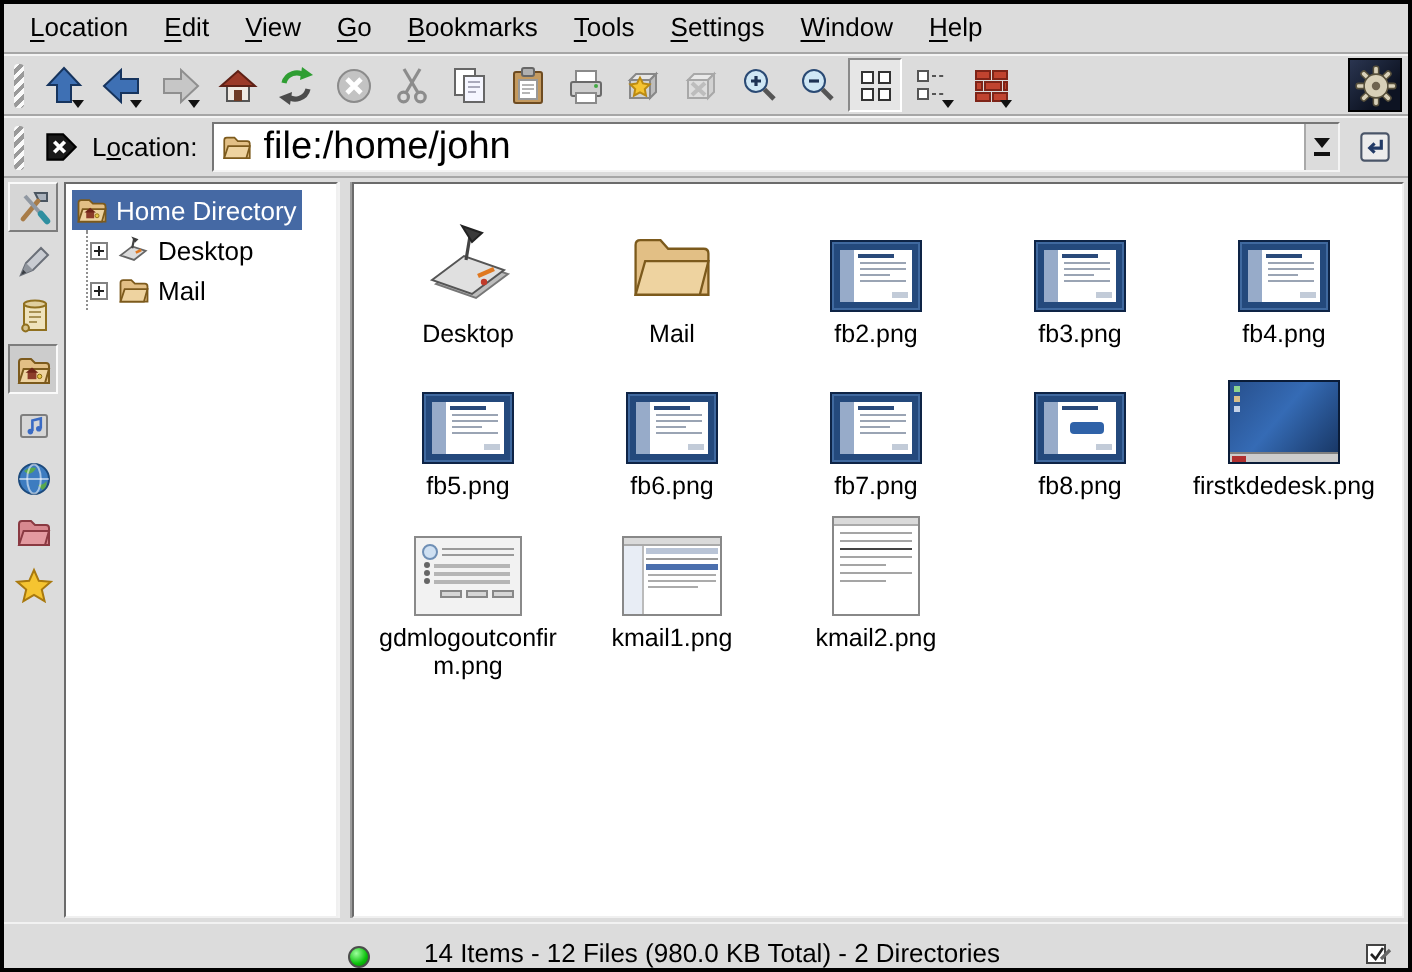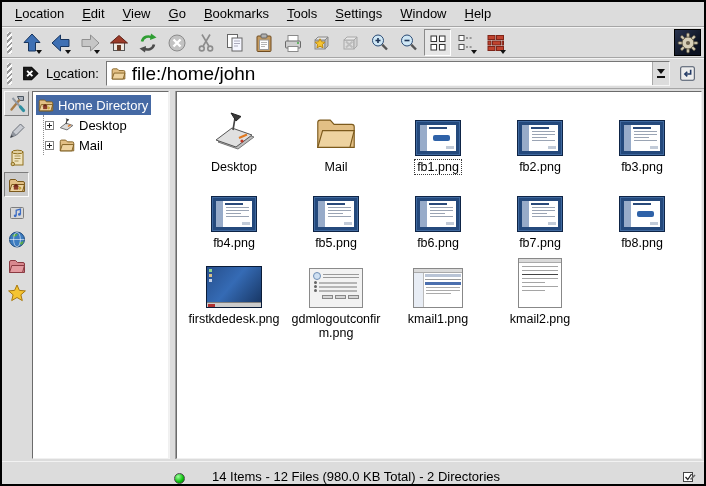--- a/index.html
+++ b/index.html
@@ -495,33 +495,20 @@
             </span>
           </div>
           <div class="flabel">Mail</div>
         </div>
         <div class="cell">
           <div class="icon-area">
             <div class="thumb t-fb">
               <div class="fb-side"></div>
               <div class="fb-page">
                 <div class="fb-hd"></div>
-                <div class="fb-blob"></div>
-                <div class="fb-btn"></div>
-              </div>
-            </div>
-          </div>
-          <div class="flabel focused">fb1.png</div>
-        </div>
-        <div class="cell">
-          <div class="icon-area">
-            <div class="thumb t-fb">
-              <div class="fb-side"></div>
-              <div class="fb-page">
-                <div class="fb-hd"></div>
                 <div class="fb-ln"></div>
                 <div class="fb-ln"></div>
                 <div class="fb-ln short"></div>
                 <div class="fb-ln"></div>
                 <div class="fb-btn"></div>
               </div>
             </div>
           </div>
           <div class="flabel">fb2.png</div>
         </div>

